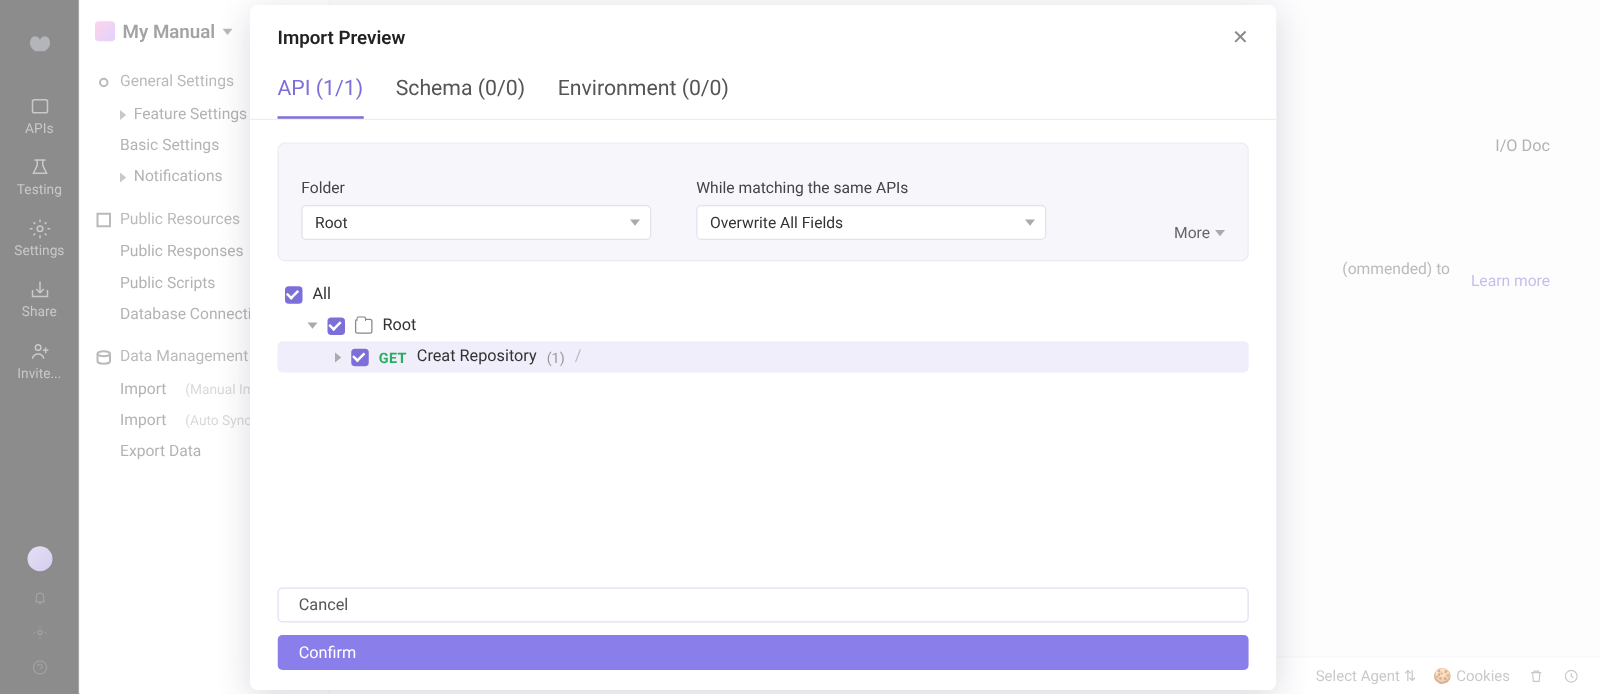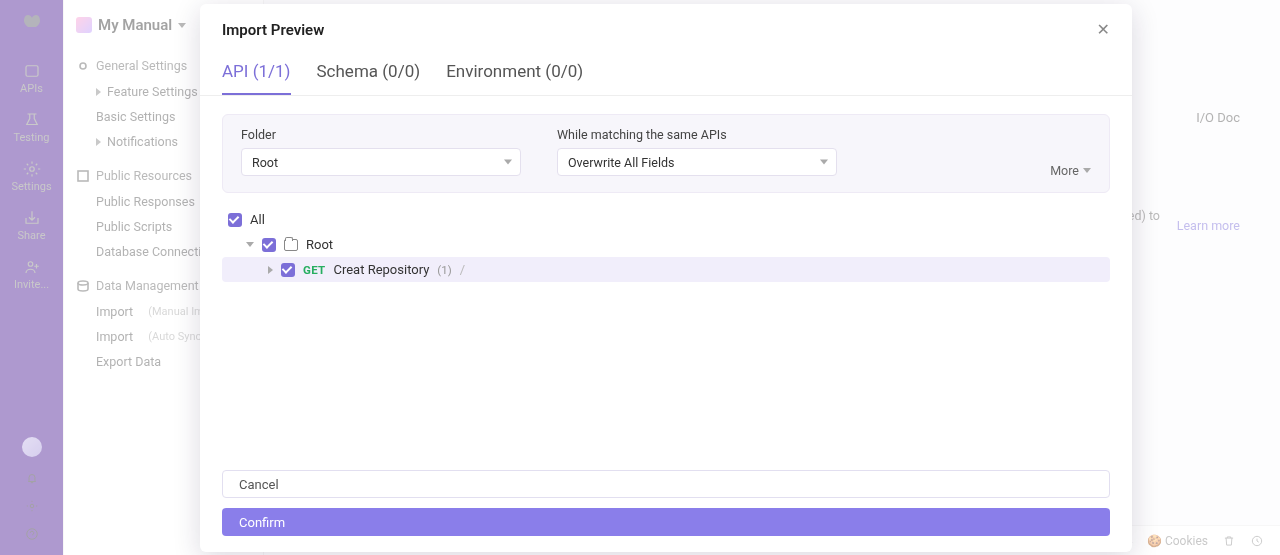--- a/index.html
+++ b/index.html
@@ -1,19 +1,19 @@
 <!DOCTYPE html>
 <html><head>
 <meta charset="utf-8">
 <style>
   * { box-sizing: border-box; margin: 0; padding: 0; font-family: -apple-system, BlinkMacSystemFont, "Segoe UI", Roboto, sans-serif; }
   body { width: 1280px; height: 555px; overflow: hidden; background: #fbfafc; color: #333; font-size: 13px; position: relative; }
 
   
-  .rail { position: absolute; left: 0; top: 0; width: 64px; height: 100%; background: #4c1d95; border-right: 1px solid #eee; display: flex; flex-direction: column; align-items: center; padding-top: 12px; }
+  .rail { position: absolute; left: 0; top: 0; width: 64px; height: 100%; background: #000000; border-right: 1px solid #eee; display: flex; flex-direction: column; align-items: center; padding-top: 26px; }
   .rail-logo { width: 24px; height: 24px; margin-bottom: 18px; }
   .rail-item { display: flex; flex-direction: column; align-items: center; gap: 2px; padding: 8px 0; color: #888; font-size: 11px; cursor: pointer; width: 100%; }
   .rail-item svg, .rail-item .ic { width: 18px; height: 18px; }
   .rail-spacer { flex: 1; }
   .rail-bottom { display: flex; flex-direction: column; align-items: center; gap: 14px; padding-bottom: 14px; }
   .avatar-sm { width: 20px; height: 20px; border-radius: 50%; background: linear-gradient(135deg,#c3b7e6,#a493d8); }
 
   
   .sidebar { position: absolute; left: 64px; top: 0; width: 200px; height: 100%; background: #fff; border-right: 1px solid #eee; padding: 10px 0 0 0; }
   .proj-title { display: flex; align-items: center; gap: 6px; padding: 6px 12px 14px; font-size: 15px; font-weight: 600; color: #333; }
@@ -27,30 +27,30 @@
   .main { position: absolute; left: 264px; top: 0; right: 0; bottom: 0; background: #fbfafc; }
   .main-top { position: absolute; right: 40px; top: 110px; font-size: 13px; color: #555; }
   .main-learn { position: absolute; right: 40px; top: 218px; color: #7c6fd8; font-size: 12.5px; }
   .status-bar { position: absolute; bottom: 0; left: 264px; right: 0; height: 30px; display: flex; align-items: center; justify-content: flex-end; gap: 14px; padding: 0 16px; font-size: 12px; color: #888; border-top: 1px solid #eee; background: #fff; }
   .status-ic { width: 14px; height: 14px; }
 
   
   .overlay { position: absolute; inset: 0; background: rgba(255,255,255,0.55); }
 
   
-  .modal { position: absolute; left: 200px; top: 4px; width: 932px; height: 548px; background: #fff; border-radius: 6px; box-shadow: 0 6px 28px rgba(30,20,60,0.16); display: flex; flex-direction: column; }
+  .modal { position: absolute; left: 200px; top: 4px; width: 821px; height: 548px; background: #fff; border-radius: 6px; box-shadow: 0 6px 28px rgba(30,20,60,0.16); display: flex; flex-direction: column; }
   .modal-head { display: flex; align-items: center; justify-content: space-between; padding: 16px 22px 10px; }
   .modal-title { font-size: 15px; font-weight: 600; color: #222; }
   .close-x { color: #888; cursor: pointer; font-size: 16px; }
 
   .tabs { display: flex; gap: 26px; border-bottom: 1px solid #eee; padding: 0 22px; }
   .tab { padding: 12px 0; color: #555; font-size: 17px; cursor: pointer; border-bottom: 2px solid transparent; }
   .tab.active { color: #7c6fd8; border-bottom-color: #7c6fd8; }
 
-  .opts-box { margin: 18px 22px 14px; background: #f7f6fb; border: 1px solid #eeeaf5; border-radius: 6px; padding: 12px 18px 16px; display: flex; gap: 36px; position: relative; }
+  .opts-box { margin: 18px 22px 14px; background: #f7f6fb; border: 1px solid #eeeaf5; border-radius: 6px; padding: 28px 18px 16px; display: flex; gap: 36px; position: relative; }
   .opt-col { display: flex; flex-direction: column; gap: 6px; }
   .opt-label { font-size: 12.5px; color: #444; }
   .select { height: 28px; min-width: 280px; background: #fff; border: 1px solid #e4e0ee; border-radius: 4px; padding: 0 28px 0 10px; font-size: 12.5px; color: #333; display: flex; align-items: center; position: relative; cursor: pointer; }
   .select .drop { position: absolute; right: 8px; top: 50%; transform: translateY(-50%); border-left: 4px solid transparent; border-right: 4px solid transparent; border-top: 5px solid #aaa; }
   .more { position: absolute; right: 18px; bottom: 14px; color: #666; font-size: 12.5px; display: flex; align-items: center; gap: 4px; cursor: pointer; }
 
   .tree { padding: 0 22px; }
   .tree-row { display: flex; align-items: center; gap: 8px; padding: 5px 4px; font-size: 13px; border-radius: 4px; }
   .tree-row.indent1 { padding-left: 6px; }
   .tree-row.indent2 { padding-left: 24px; }

